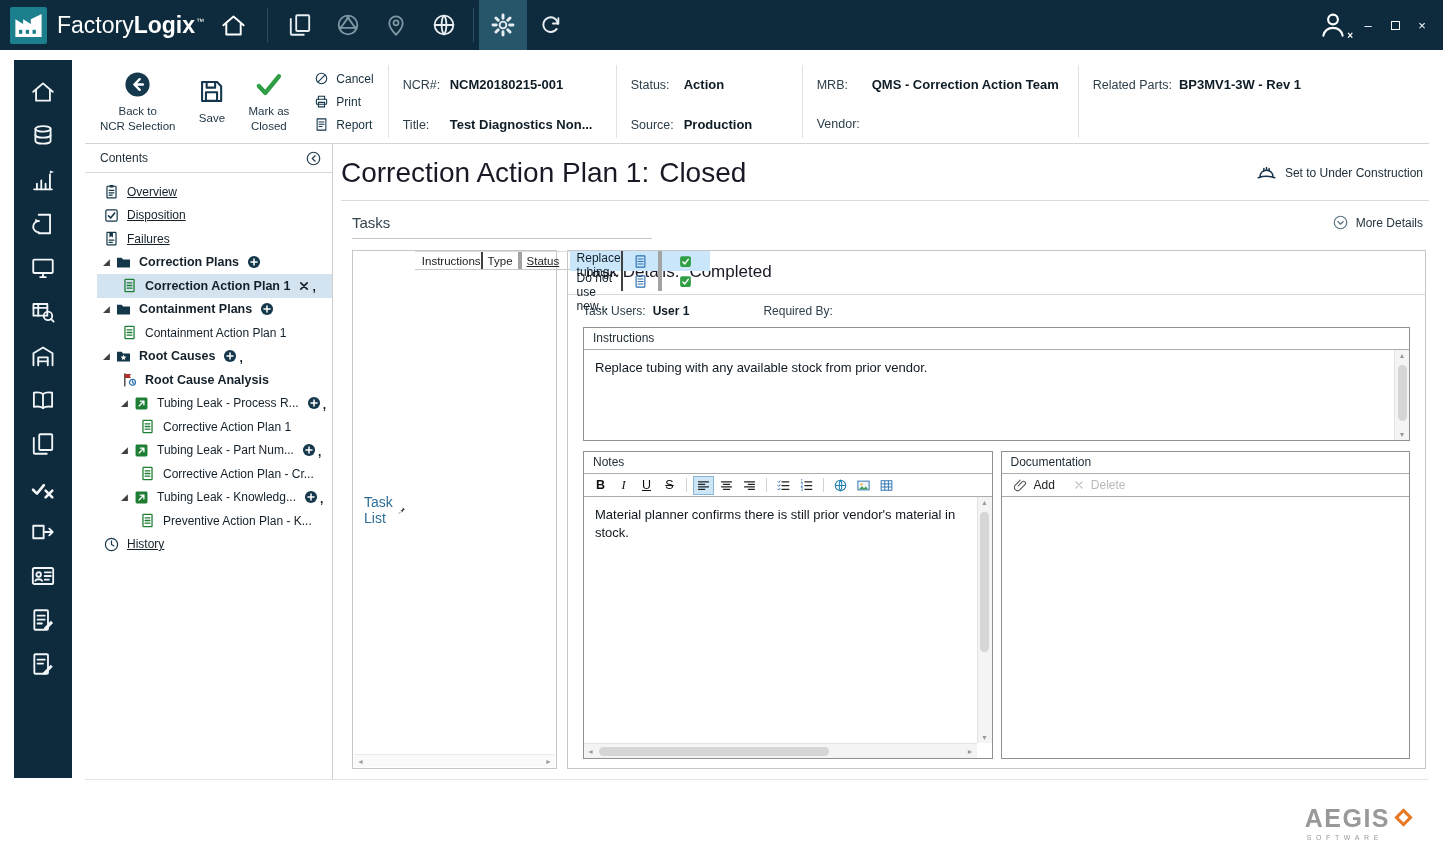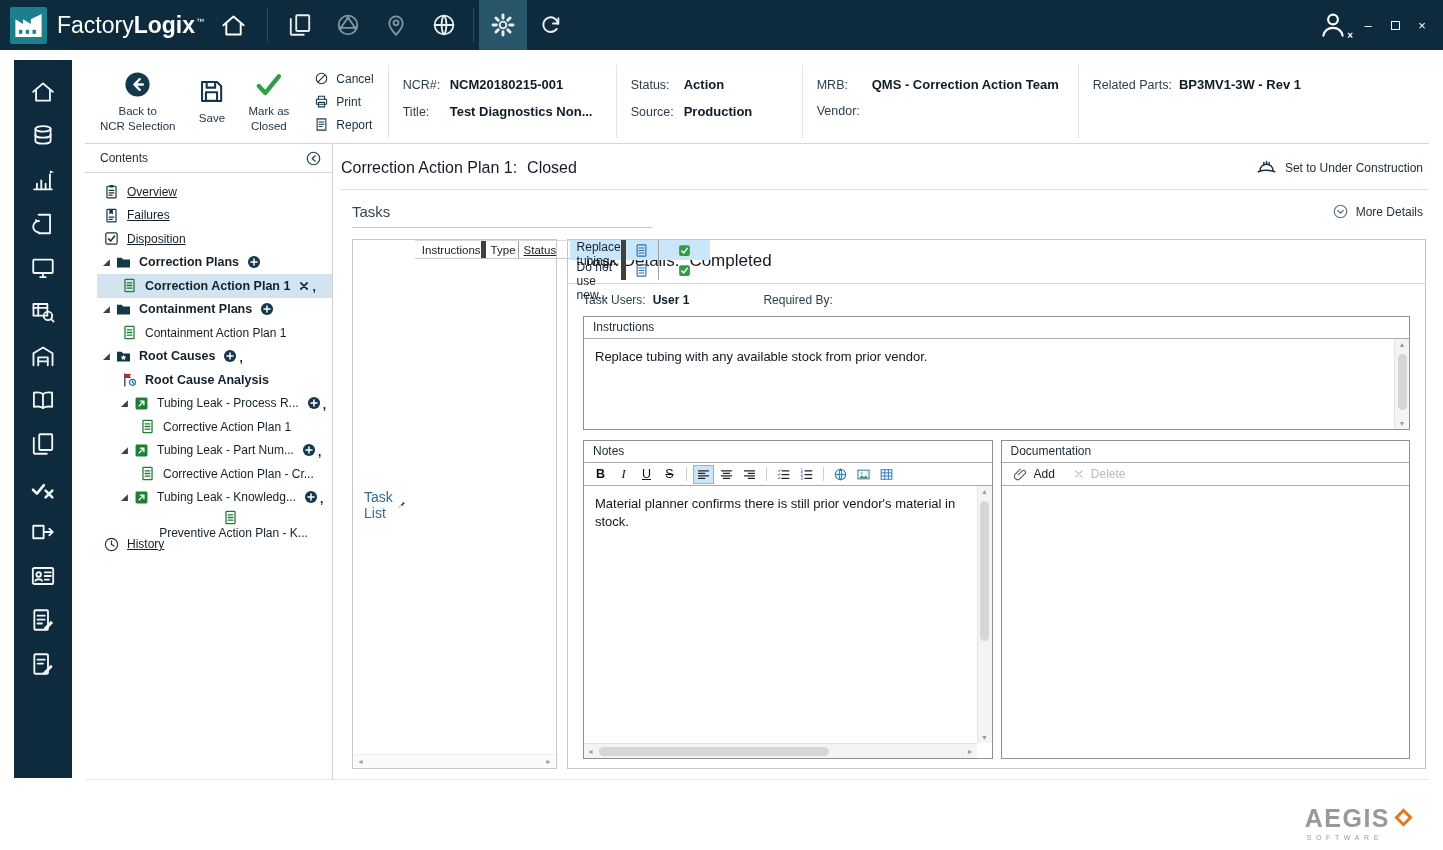--- a/index.html
+++ b/index.html
@@ -37,21 +37,21 @@
   .rail-btn svg{width:26px;height:26px;}
 
   
   .ribbon{position:absolute;left:85px;top:60px;right:14px;height:83px;display:flex;align-items:stretch;background:#fff;padding-left:4px;}
   .rb-btn{display:flex;flex-direction:column;align-items:center;justify-content:center;gap:5px;padding:0 11px;font-size:11.5px;color:#1c3242;text-align:center;cursor:pointer;line-height:1.25;}
   .rb-ico{width:29px;height:29px;color:#14364c;}
   .rb-stack{display:flex;flex-direction:column;justify-content:center;gap:8px;padding:0 14px;}
   .rb-mini{display:flex;align-items:center;gap:7px;font-size:12px;color:#17313f;cursor:pointer;}
   .mini-ico{width:15px;height:15px;color:#14364c;}
   .rb-sep{width:1px;background:#e2e2e2;margin:5px 0;}
-  .info-block{display:flex;flex-direction:column;justify-content:flex-start;padding:17px 14px 0;gap:12px;}
+  .info-block{display:flex;flex-direction:column;justify-content:flex-start;padding:17px 14px 0;gap:25px;}
   .info-block.ncr{width:227px;}
   .info-block.status{width:185px;}
   .info-block.mrb{width:275px;}
   .info-block.related{flex:1;}
   .info-line{display:flex;align-items:baseline;font-size:12.5px;color:#2c3e4a;white-space:nowrap;}
   .info-line .lbl{margin-right:7px;}
   .lbl.w42{width:40px;}
   .lbl.w48{width:46px;}
   .lbl.w52{width:48px;}
   .info-line .val{font-weight:bold;color:#0e1c26;font-size:13px;}
@@ -71,41 +71,41 @@
   .ti{width:17px;height:17px;flex:none;margin-right:7px;color:#15374a;}
   .tl.b{font-weight:700;font-size:12.5px;}
   .tl.lk{text-decoration:underline;}
   .addbtn{width:14px;height:14px;flex:none;margin-left:8px;cursor:pointer;}
   .closebtn{width:12px;height:12px;flex:none;margin-left:8px;color:#16242e;cursor:pointer;}
   .mcomma{font-weight:bold;font-size:12px;margin-left:2px;align-self:flex-end;line-height:1.6;}
 
   
   .main{flex:1;display:flex;flex-direction:column;padding-left:8px;overflow:hidden;}
   .main-hdr{display:flex;align-items:center;justify-content:space-between;padding:13px 6px 11px 0;}
-  .plan-title{font-size:16px;font-weight:400;color:#191926;}
+  .plan-title{font-size:28px;font-weight:400;color:#191926;}
   .plan-status{margin-left:10px;}
   .construction-btn{display:flex;align-items:center;gap:8px;font-size:12px;color:#20303c;cursor:pointer;}
   .hat{width:21px;height:21px;color:#16324a;}
   .main-rule{height:1px;background:#dcdcdc;flex:none;}
   .tasks-bar{display:flex;align-items:center;justify-content:space-between;padding:13px 6px 0 11px;}
   .tasks-tab{font-size:15px;color:#34444f;cursor:pointer;}
   .more-details{display:flex;align-items:center;gap:7px;font-size:12px;color:#25343f;cursor:pointer;}
   .md-ico{width:17px;height:17px;color:#5a7383;}
   .tasks-underline{width:300px;height:1px;background:#c7c7c7;margin:7px 0 11px 11px;flex:none;}
   .tasks-body{flex:1;display:flex;gap:10px;padding:0 3px 10px 11px;min-height:0;}
 
   
   .tasklist{width:205px;flex:none;border:1px solid #c6c6c6;position:relative;display:flex;flex-direction:row;background:#fff;}
   .tl-hdr{display:flex;align-items:center;justify-content:space-between;padding:7px 9px 6px 11px;}
   .tl-title{font-size:14px;color:#2e6e96;}
   .pin{width:13px;height:13px;cursor:pointer;}
   .tl-cols{display:flex;align-items:center;height:19px;border-top:1px solid #dadada;border-bottom:1px solid #c9c9c9;font-size:11.5px;color:#222;}
   .c-instr{flex:1;padding-left:7px;overflow:hidden;}
-  .c-type{width:37px;flex:none;align-self:stretch;display:flex;align-items:center;border-left:5px solid #404040;padding-left:5px;}
-  .c-status{width:52px;flex:none;align-self:stretch;display:flex;align-items:center;border-left:1px solid #a3a3a3;padding-left:5px;text-decoration:underline;}
+  .c-type{width:37px;flex:none;align-self:stretch;display:flex;align-items:center;border-left:2px solid #404040;padding-left:5px;}
+  .c-status{width:52px;flex:none;align-self:stretch;display:flex;align-items:center;border-left:4px solid #a3a3a3;padding-left:5px;text-decoration:underline;}
   .task-row{display:flex;align-items:flex-start;height:20px;font-size:12px;color:#15222c;cursor:pointer;}
   .task-row.selected{background:#c9e6fb;}
   .task-row .c-type,.task-row .c-status{justify-content:center;padding-left:0;}
   .cell-ico{width:15px;height:15px;display:inline-flex;}
   .cell-ico svg{width:100%;height:100%;}
   .tl-hscroll{position:absolute;left:1px;right:1px;bottom:1px;height:13px;background:#fafafa;border-top:1px solid #ececec;display:flex;align-items:center;justify-content:space-between;padding:0 3px;cursor:pointer;}
 
   
   .taskdetails{flex:1;border:1px solid #c6c6c6;display:flex;flex-direction:column;background:#fff;min-width:0;}
   .td-title{font-size:17px;color:#191926;padding:11px 15px 12px;border-bottom:1px solid #d8d8d8;flex:none;}
@@ -452,35 +452,35 @@
                 <rect x="5.6" y="4.6" width="12.8" height="16.4" rx="1"></rect>
                 <rect x="9" y="2.8" width="6" height="3.4" rx="1" fill="currentColor" stroke="none"></rect>
                 <path d="M8.6 10.4h6.8M8.6 13.8h6.8M8.6 17.2h4.4"></path>
               </svg>
             </span>
             <span class="tl lk">Overview</span>
           </div>
           <div class="tree-row" style="padding-left: 6px;">
             <span class="ti">
               <svg viewBox="0 0 24 24" fill="none" stroke="currentColor" stroke-width="1.7" stroke-linecap="round" stroke-linejoin="round">
+                <rect x="4" y="4" width="16" height="16" rx="2"></rect>
+                <path d="M7.8 12.6l3 3 5.6-7.2" stroke-width="2.2"></path>
+              </svg>
+            </span>
+            <span class="tl lk">Disposition</span>
+          </div>
+          <div class="tree-row" style="padding-left: 6px;">
+            <span class="ti">
+              <svg viewBox="0 0 24 24" fill="none" stroke="currentColor" stroke-width="1.7" stroke-linecap="round" stroke-linejoin="round">
                 <rect x="5.6" y="3.4" width="12.8" height="17.6" rx="1"></rect>
                 <path d="M9 3.4v7.2l2.5-1.9 2.5 1.9V3.4z" fill="currentColor" stroke="none"></path>
                 <path d="M8.6 14.4h6.8M8.6 17.6h4.6"></path>
               </svg>
             </span>
             <span class="tl lk">Failures</span>
-          </div>
-          <div class="tree-row" style="padding-left: 6px;">
-            <span class="ti">
-              <svg viewBox="0 0 24 24" fill="none" stroke="currentColor" stroke-width="1.7" stroke-linecap="round" stroke-linejoin="round">
-                <rect x="4" y="4" width="16" height="16" rx="2"></rect>
-                <path d="M7.8 12.6l3 3 5.6-7.2" stroke-width="2.2"></path>
-              </svg>
-            </span>
-            <span class="tl lk">Disposition</span>
           </div>
           <div class="tree-row" style="padding-left: 6px;">
             <span class="exp">◢</span>
             <span class="ti">
               <svg viewBox="0 0 24 24">
                 <path d="M2.8 5.4h6.6l2 2.5h9.8V19H2.8z" fill="#15374a"></path>
               </svg>
             </span>
             <span class="tl b">Correction Plans</span>
             <span class="addbtn">
@@ -619,21 +619,21 @@
             </span>
             <span class="tl">Tubing Leak - Knowledg...</span>
             <span class="addbtn">
               <svg viewBox="0 0 24 24">
                 <circle cx="12" cy="12" r="10.4" fill="#16384c"></circle>
                 <path d="M12 6.8v10.4M6.8 12h10.4" stroke="#fff" stroke-width="2.6" stroke-linecap="round"></path>
               </svg>
             </span>
             <span class="mcomma">,</span>
           </div>
-          <div class="tree-row" style="padding-left: 42px; flex-direction: column;">
+          <div class="tree-row" style="padding-left: 42px;">
             <span class="ti">
               <svg viewBox="0 0 24 24" fill="none" stroke="#1e7e34" stroke-width="1.8" stroke-linecap="round">
                 <rect x="5.6" y="3.4" width="12.8" height="17.2" rx="1"></rect>
                 <path d="M8.6 8.2h6.8M8.6 12h6.8M8.6 15.8h6.8"></path>
               </svg>
             </span>
             <span class="tl">Preventive Action Plan - K...</span>
           </div>
           <div class="tree-row" style="padding-left: 6px;">
             <span class="ti">

